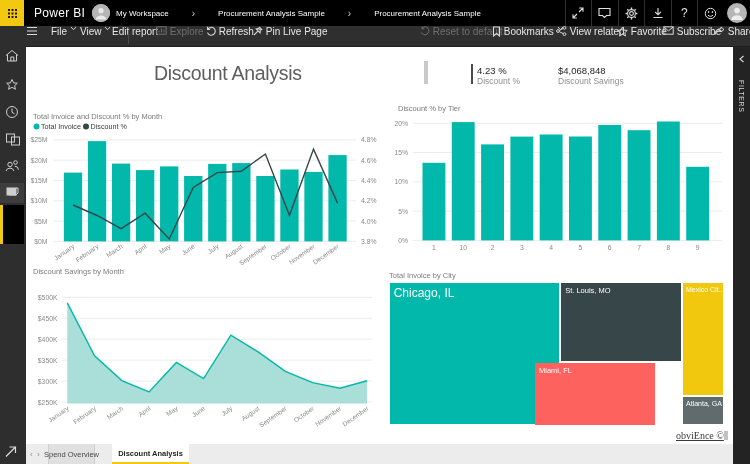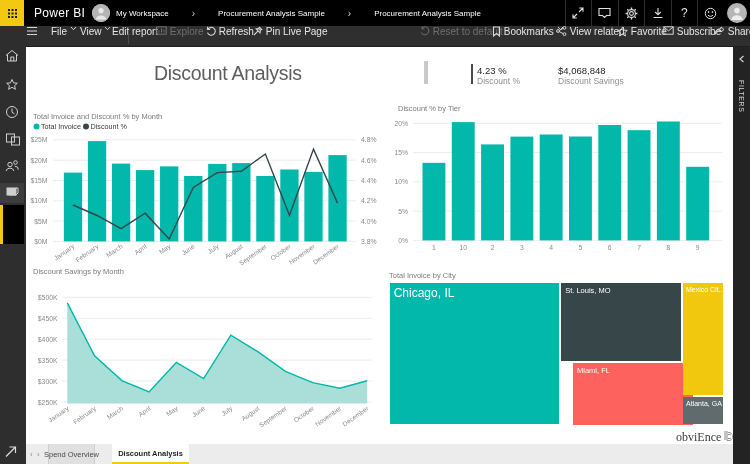--- a/index.html
+++ b/index.html
@@ -312,18 +312,18 @@
       <text x="287.38" y="409.5" font-size="6.5" fill="#8a8a8a" text-anchor="end" transform="rotate(-35 287.38 409.5)">September</text>
       <text x="314.64" y="409.5" font-size="6.5" fill="#8a8a8a" text-anchor="end" transform="rotate(-35 314.64 409.5)">October</text>
       <text x="341.90000000000003" y="409.5" font-size="6.5" fill="#8a8a8a" text-anchor="end" transform="rotate(-35 341.90000000000003 409.5)">November</text>
       <text x="369.16" y="409.5" font-size="6.5" fill="#8a8a8a" text-anchor="end" transform="rotate(-35 369.16 409.5)">December</text>
     </g>
   </svg>
 
   <div class="abs charttitle" style="left:389px;top:271px;">Total Invoice by City</div>
   <div class="abs" style="left:389.7px;top:283.3px;width:169.5px;height:141.2px;background:#01b8aa;color:#fff;font-size:12px;padding:3px 0 0 4px;">Chicago, IL</div>
   <div class="abs" style="left:561.2px;top:283.3px;width:120.3px;height:77.7px;background:#374649;color:#fff;font-size:7.5px;padding:3px 0 4px 4px;">St. Louis, MO</div>
-  <div class="abs" style="left:573px;top:363px;width:120.3px;height:61.5px;background:#fd625e;color:#fff;font-size:7.5px;padding:3px 0 0 4px;">Miami, FL</div>
+  <div class="abs" style="left:535px;top:363px;width:120.3px;height:61.5px;background:#fd625e;color:#fff;font-size:7.5px;padding:3px 0 0 4px;">Miami, FL</div>
   <div class="abs" style="left:683px;top:283.3px;width:40.3px;height:111.9px;background:#f2c80f;color:#fff;font-size:7px;padding:3px 0 0 3px;white-space:nowrap;overflow:hidden;">Mexico Cit...</div>
   <div class="abs" style="left:683px;top:397.2px;width:40.3px;height:27.3px;background:#5f6b6d;color:#fff;font-size:7px;padding:3px 0 0 3px;white-space:nowrap;overflow:hidden;">Atlanta, GA</div>
 
-  <div class="abs" style="left:676px;top:430px;color:#3a3a3a;font-size:12px;font-family:'Liberation Serif',serif;">obviEnce ©</div>
+  <div class="abs" style="left:676px;top:430px;color:#3a3a3a;font-size:10px;font-family:'Liberation Serif',serif;text-decoration:underline;">obviEnce ©</div>
   <div class="abs" style="left:724px;top:431px;width:4px;height:9px;background:#c2c2c2;"></div>
 
 </body></html>

